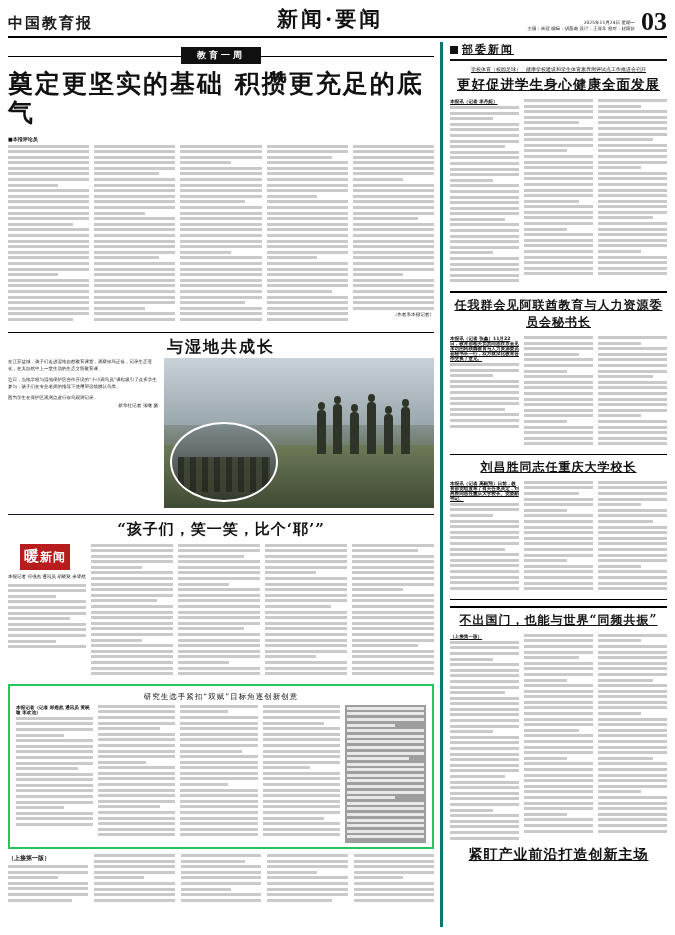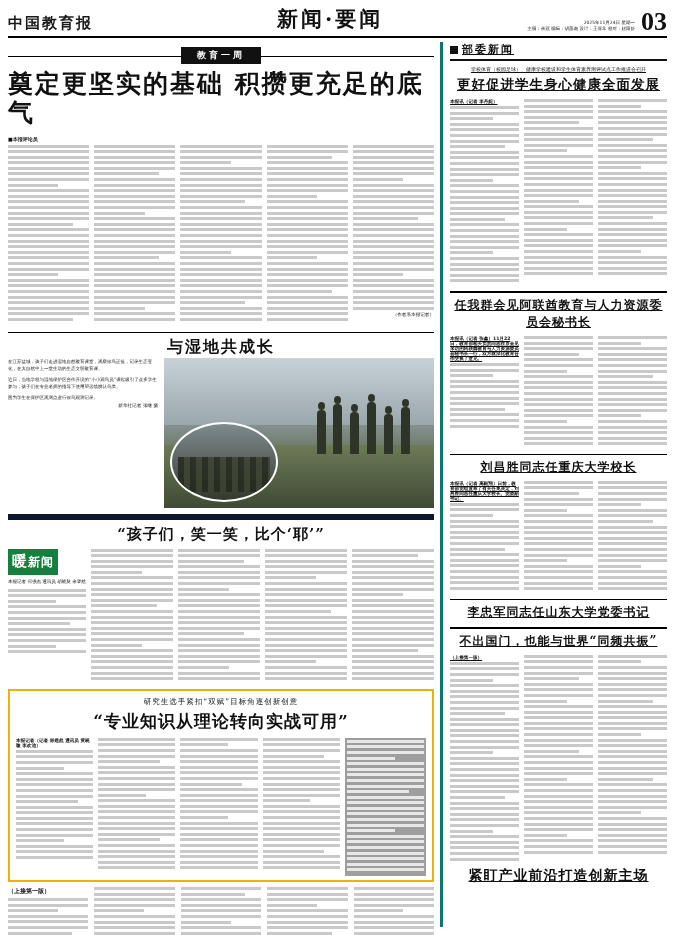--- a/index.html
+++ b/index.html
@@ -173,53 +173,54 @@
   .inset .irow {
     position:absolute; bottom:10%; left:6%; right:6%; height:46%;
     background: repeating-linear-gradient(90deg,#23281d 0 6px,#3a4130 6px 12px);
     opacity:.85;
   }
   .byline { text-align: right; font-size: 4.6px; margin-top: 2px; }
 
   
   .warm {
     margin-top: 6px;
-    border-top: 6px solid #0f172a;
+    border-top: 1px solid #0f172a;
     padding-top: 5px;
   }
   .warm-title {
     font-family: "DejaVu Serif", "Liberation Serif", serif;
     font-size: 15px;
     font-weight: bold;
     text-align: center;
     letter-spacing: 1px;
     margin-bottom: 5px;
   }
   .warm-flex { display: flex; gap: 5px; }
   .warm-badge {
     width: 78px;
   }
   .badge-box {
-    background: #15803d;
+    background: #b91c1c;
     color: #fff;
     font-family: "DejaVu Serif", "Liberation Serif", serif;
     font-weight: bold;
     font-size: 12px;
     letter-spacing: 1px;
     padding: 3px 4px 4px;
     display: inline-block;
+    margin-left: 12px;
   }
   .badge-box .b1 { font-size: 15px; }
   .badge-sub { font-size: 4.5px; margin-top: 3px; line-height: 1.6; }
 
   
   .redbox {
     position: relative;
     margin-top: 6px;
-    border: 2px solid #eab308;
+    border: 2px solid #22c55e;
     padding: 6px 6px 4px;
     background: #fff;
   }
   .rb-kicker {
     font-size: 7.5px;
     text-align: center;
     letter-spacing: 1px;
     margin-bottom: 3px;
   }
   .rb-title {
@@ -628,21 +629,20 @@
             <div class="tline"></div>
               <div class="tline"></div>
               <div class="tline"></div>
               <div class="tline"></div>
           </div>
         </div>
       </div>
 
       <div class="redbox">
         <div class="rb-kicker">研究生选手紧扣“双赋”目标角逐创新创意</div>
-        <div class="rb-title">“专业知识从理论转向实战可用”</div>
         <div class="rb-cols">
           <div>
             <div style="font-size:4.6px;font-weight:bold;margin-bottom:2px">本报记者（记者 郑翅然 通讯员 黄晓璇 李欢池）</div>
             <div class="tline"></div>
               <div class="tline"></div>
               <div class="tline"></div>
               <div class="tline short"></div>
             <div class="tline"></div>
               <div class="tline"></div>
               <div class="tline"></div>
@@ -1079,23 +1079,20 @@
             <div class="tline"></div>
               <div class="tline"></div>
               <div class="tline"></div>
               <div class="tline"></div>
           </div>
         </div>
       </div>
 
       <div class="rc-rule"></div>
 
-      <div>
-        <div class="rc-headline sm">李忠军同志任山东大学党委书记</div>
-      </div>
 
       <div class="rc-rule thick"></div>
 
       <div>
         <div class="rc-headline sm">不出国门，也能与世界“同频共振”</div>
         <div class="rc-3col">
           <div>
             <div class="src">（上接第一版）</div>
             <div class="tline"></div>
               <div class="tline"></div>

